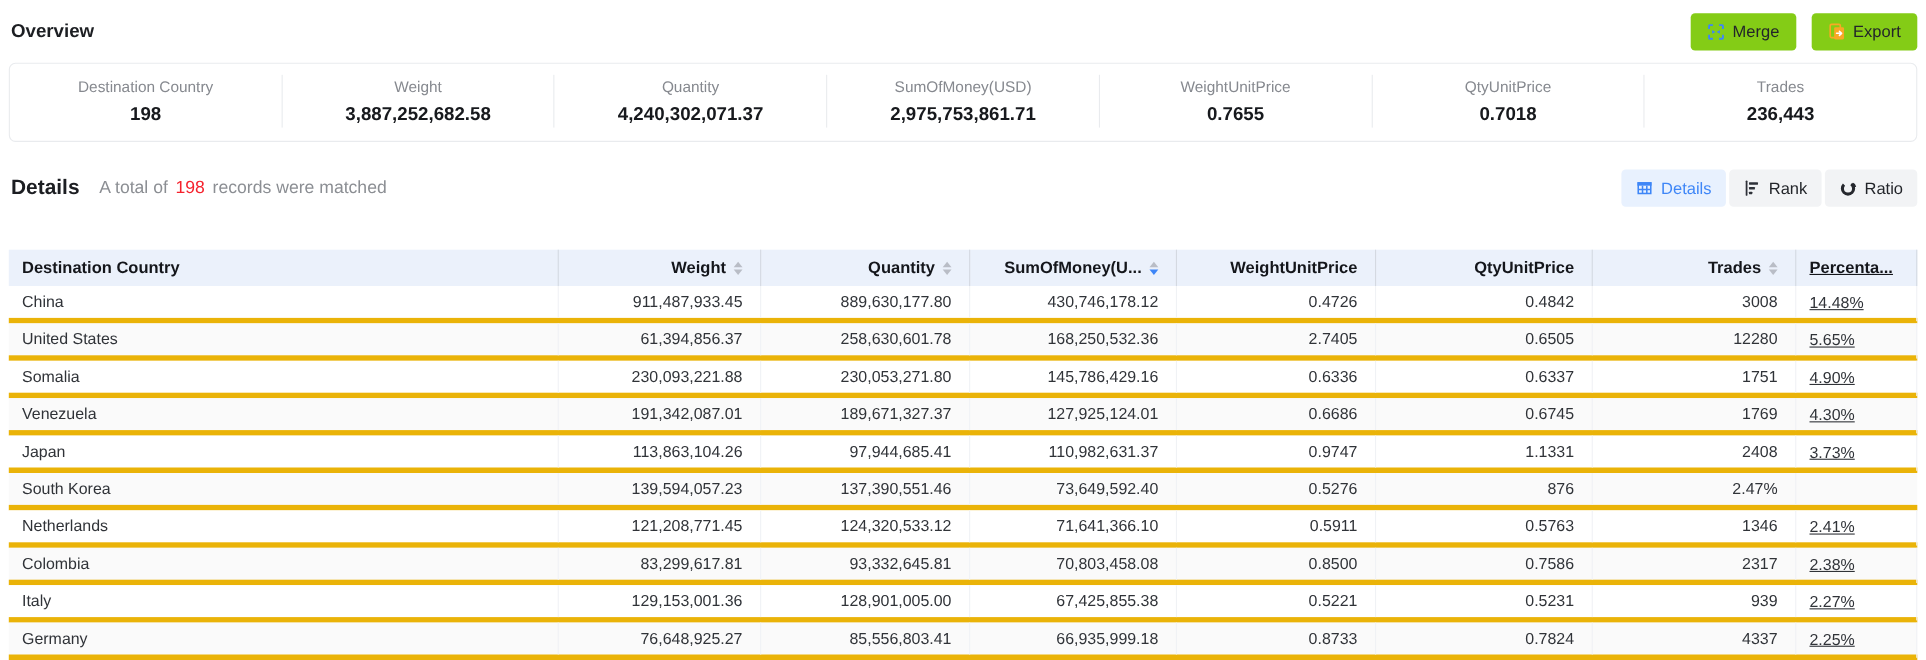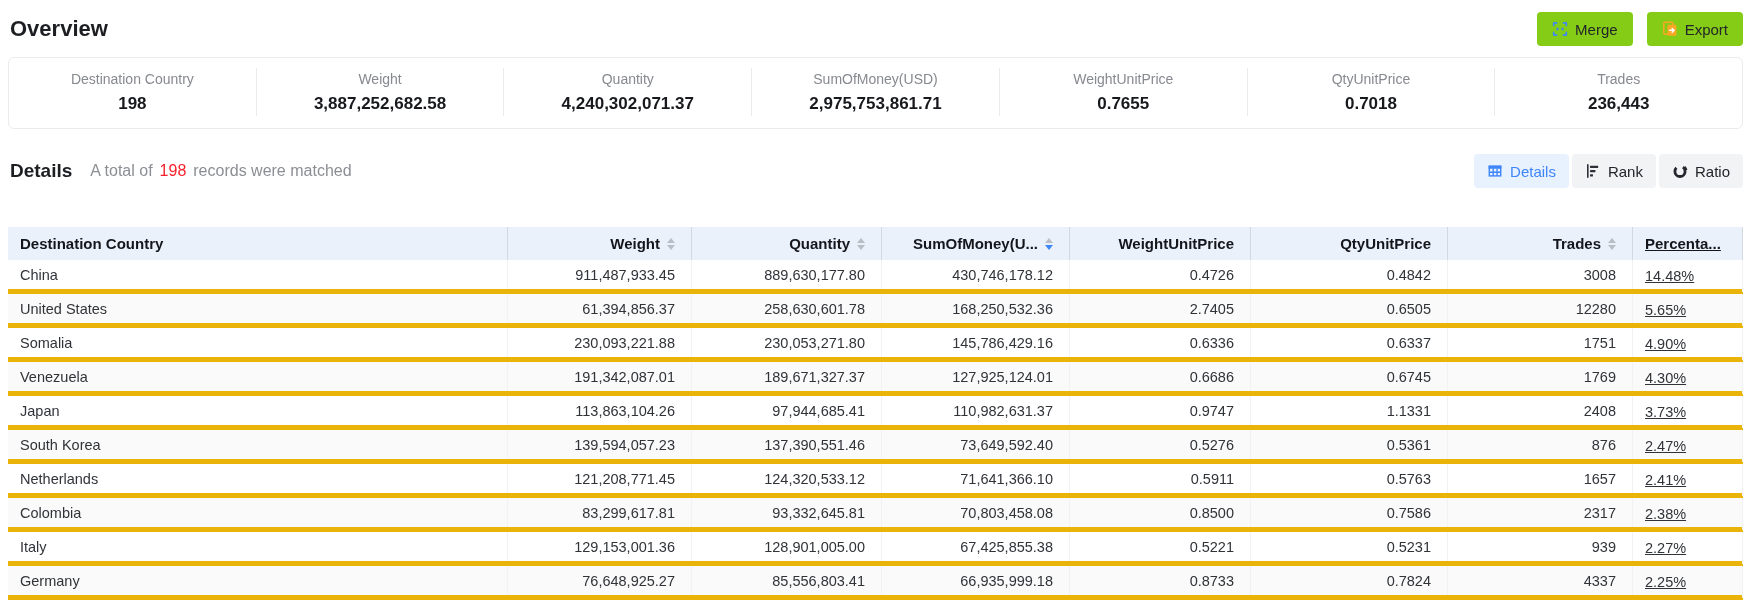--- a/index.html
+++ b/index.html
@@ -2,21 +2,21 @@
 <html><head>
 <meta charset="utf-8">
 <style>
   * { margin:0; padding:0; box-sizing:border-box; }
   body { background:#fff; }
   .page { width:1751px; height:600px; position:relative; overflow:hidden;
           background:#fff; font-family:"Liberation Sans", sans-serif; }
 
   
   .topbar { display:flex; align-items:center; padding:10px 8px 0 10px; height:48px; }
-  .page-title { font-size:22px; font-weight:bold; color:#1c1e22; }
+  .page-title { font-size:17px; font-weight:bold; color:#1c1e22; }
   .topbar-actions { margin-left:auto; display:flex; gap:14px; }
   .btn { display:flex; align-items:center; gap:7px; height:34px; padding:0 15px;
          background:#84cc16; border:none; border-radius:4px; font-size:15px;
          color:#23252a; font-family:inherit; cursor:pointer; }
   .btn svg, .view-btn svg { display:block; }
 
   
   .stats-card { margin:9px 8px 0; border:1px solid #e9ebee; border-radius:6px;
                 display:flex; padding:10px 0 12px; background:#fff; }
   .stat-cell { flex:1 1 0; text-align:center; border-left:1px solid #e9ebee; }
@@ -270,32 +270,31 @@
           <div class="td">1.1331</div>
           <div class="td">2408</div>
           <div class="td">3.73%</div>
         </div>
         <div class="tr alt">
           <div class="td">South Korea</div>
           <div class="td">139,594,057.23</div>
           <div class="td">137,390,551.46</div>
           <div class="td">73,649,592.40</div>
           <div class="td">0.5276</div>
-          <div class="td">0.5361</div>
           <div class="td">876</div>
           <div class="td">2.47%</div>
         </div>
         <div class="tr">
           <div class="td">Netherlands</div>
           <div class="td">121,208,771.45</div>
           <div class="td">124,320,533.12</div>
           <div class="td">71,641,366.10</div>
           <div class="td">0.5911</div>
           <div class="td">0.5763</div>
-          <div class="td">1657</div>
+          <div class="td">1346</div>
           <div class="td">2.41%</div>
         </div>
         <div class="tr alt">
           <div class="td">Colombia</div>
           <div class="td">83,299,617.81</div>
           <div class="td">93,332,645.81</div>
           <div class="td">70,803,458.08</div>
           <div class="td">0.8500</div>
           <div class="td">0.7586</div>
           <div class="td">2317</div>

